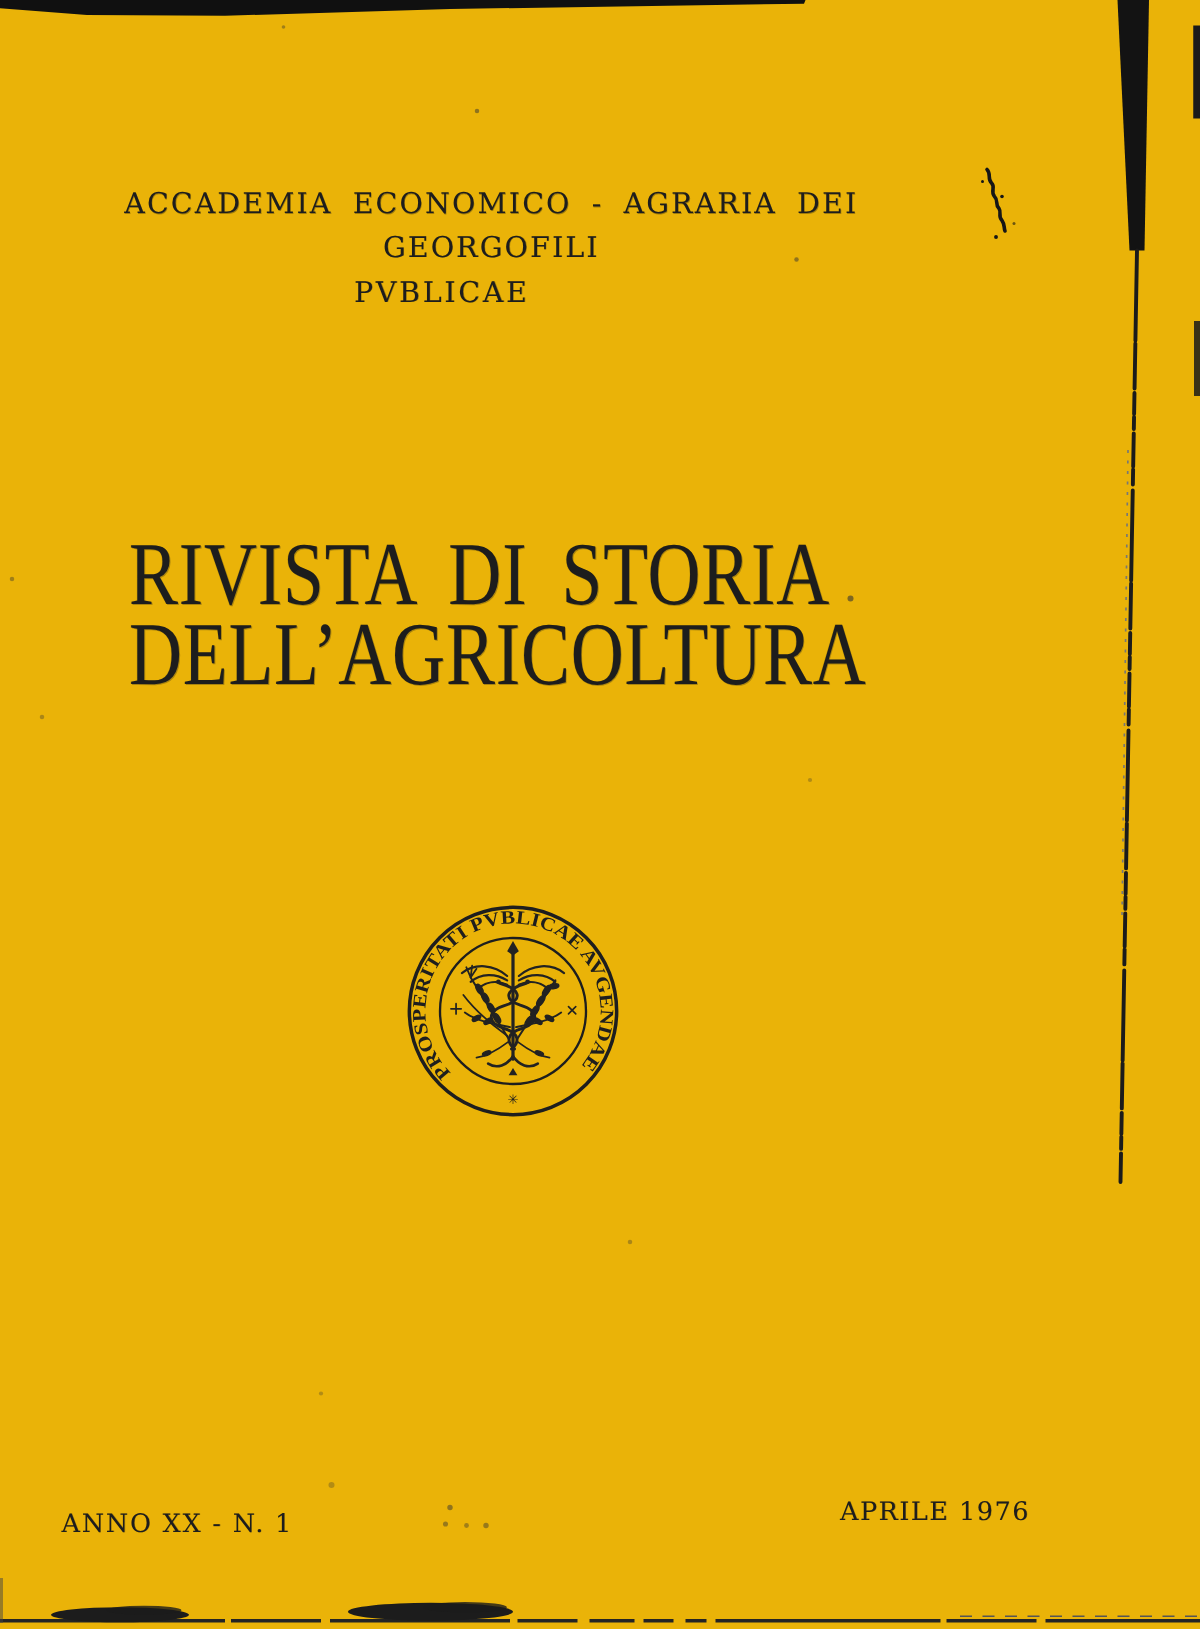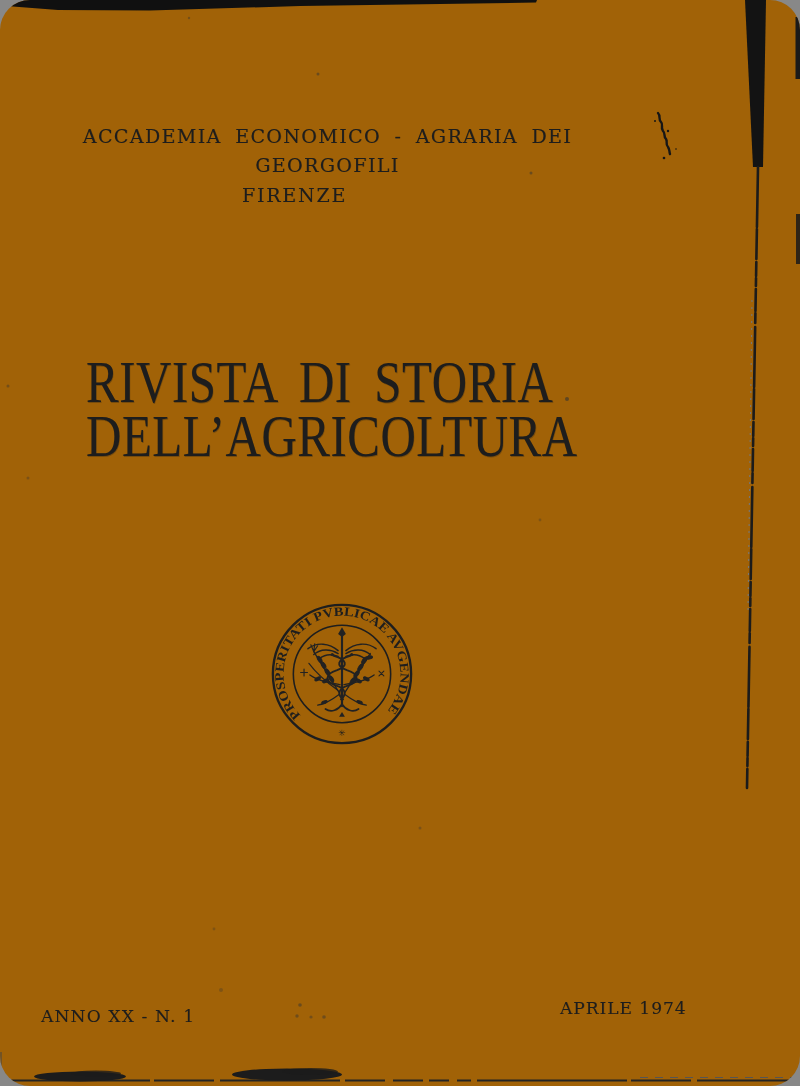--- a/index.html
+++ b/index.html
@@ -1,19 +1,19 @@
 <!DOCTYPE html>
 <html><head>
 <meta charset="utf-8">
 <style>
   html,body{margin:0;padding:0;background:#888;}
   .page{
     position:relative;width:800px;height:1086px;margin:0 auto;
-    background:#a16207;overflow:hidden;
-    font-family:"DejaVu Serif","Liberation Serif",serif;color:#1d1d1d;border-radius:30px;
+    background:#eab308;overflow:hidden;
+    font-family:"DejaVu Serif","Liberation Serif",serif;color:#1d1d1d;
   }
   .artifacts{position:absolute;left:0;top:0;width:800px;height:1086px;pointer-events:none;}
   .institution{
     position:absolute;left:55px;top:122px;width:545px;text-align:center;
     font-size:19px;letter-spacing:1.4px;word-spacing:6px;line-height:1.55;
     text-shadow:0.4px 0.4px 0 rgba(20,20,20,.35);
   }
   .institution .city{display:block;transform:translateX(-33px);letter-spacing:1.8px;}
   .journal-title{
     position:absolute;left:86px;top:356px;
@@ -83,21 +83,21 @@
       <circle cx="221" cy="990" r="2" opacity="0.3"></circle>
       <circle cx="300" cy="1005" r="1.8" opacity="0.5"></circle>
       <circle cx="297" cy="1016" r="1.7" opacity="0.45"></circle>
       <circle cx="311" cy="1017" r="1.6" opacity="0.4"></circle>
       <circle cx="324" cy="1017" r="1.8" opacity="0.45"></circle>
     </g>
   </svg>
 
   <div class="institution">
     <span>ACCADEMIA ECONOMICO - AGRARIA DEI GEORGOFILI</span>
-    <span class="city">FIRENZE</span>
+    <span class="city">PVBLICAE</span>
   </div>
 
   <div class="journal-title">
     <div>RIVISTA DI STORIA</div>
     <div>DELL’AGRICOLTURA</div>
   </div>
 
   <svg class="seal" viewBox="0 0 150 150" xmlns="http://www.w3.org/2000/svg">
     <defs>
       <path id="ringPath" d="M 32.57,117.43 A 60,60 0 1 1 117.43,117.43" fill="none"></path>
@@ -162,15 +162,15 @@
       <ellipse cx="57" cy="104" rx="1.4" ry="3" transform="rotate(70 57 104)"></ellipse>
       <path d="M78,96 C86,102 93,106 100,107" stroke-width="1.2" fill="none"></path>
       <ellipse cx="93" cy="104" rx="1.4" ry="3" transform="rotate(-70 93 104)"></ellipse>
 
       <path d="M36,70 v7 M32.5,73.5 h7" stroke-width="1.2" fill="none"></path>
       <path d="M113,72 l5,5 M118,72 l-5,5" stroke-width="1.1" fill="none"></path>
     </g>
   </svg>
 
   <div class="footer-left">ANNO XX - N. 1</div>
-  <div class="footer-right">APRILE 1974</div>
+  <div class="footer-right">APRILE 1976</div>
 
 </div>
 
 </body></html>

